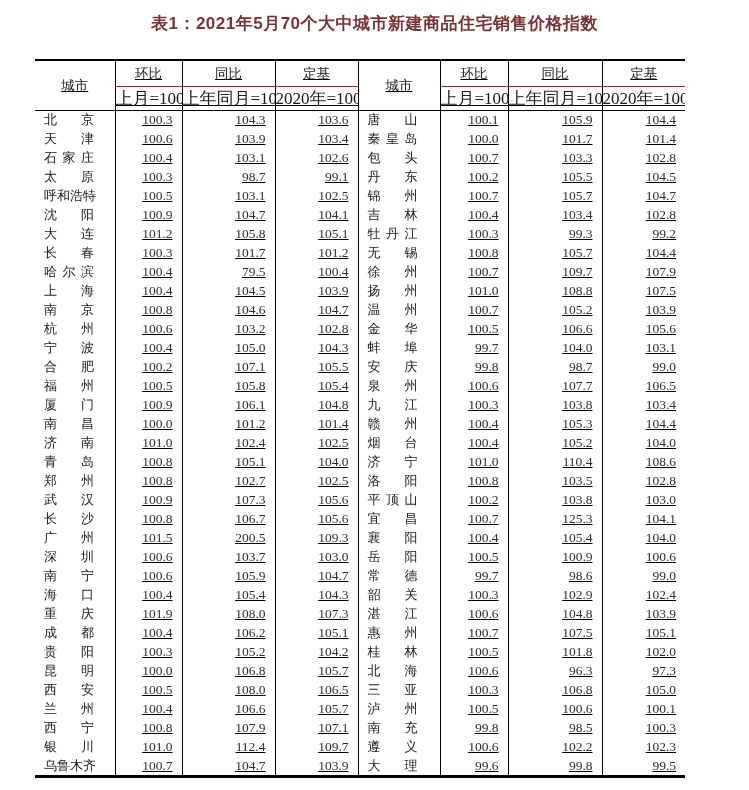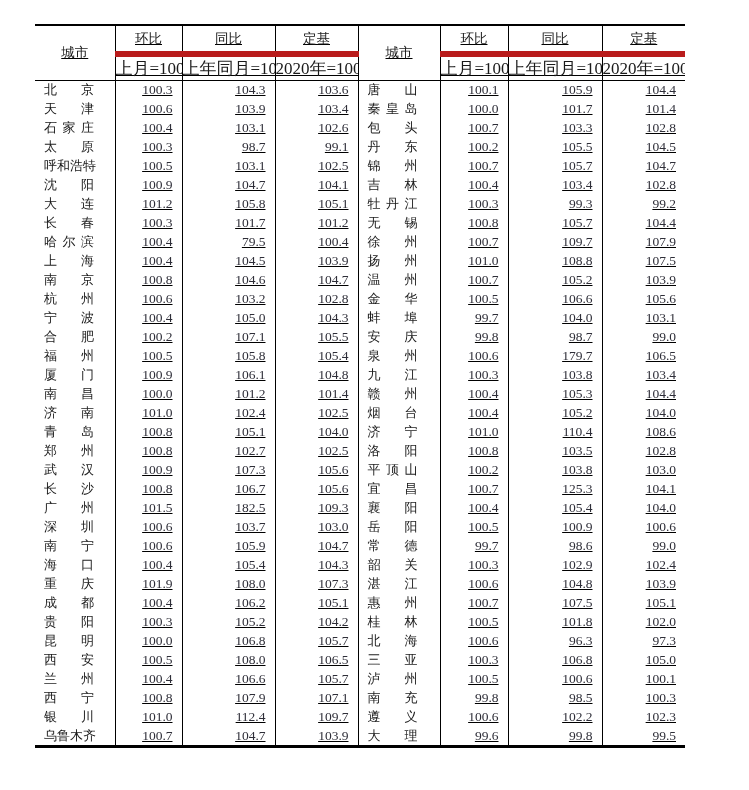--- a/index.html
+++ b/index.html
@@ -37,21 +37,21 @@
     font-weight: normal;
     color: #1a1a1a;
     overflow: hidden;
     white-space: nowrap;
   }
   table.price-table th:last-child,
   table.price-table td:last-child {
     border-right: none;
   }
   thead tr.head-top th { height: 25px; font-size: 13.5px; text-align: center; }
-  thead tr.head-top th.col-head { border-bottom: 6px solid #b91c1c; }
+  thead tr.head-top th.col-head { border-bottom: 1px solid #b91c1c; }
   thead tr.head-sub th {
     height: 23px;
     font-size: 17px;
     text-align: center;
     border-bottom: 1px solid #000;
     font-family: "Liberation Serif", "DejaVu Serif", serif;
   }
   thead th.city-head {
     border-bottom: 1px solid #000;
     font-size: 13.5px;
@@ -77,20 +77,21 @@
     text-align: right;
     padding-right: 9px;
     color: #2e2e38;
     vertical-align: middle;
   }
 </style>
 </head>
 <body>
 
 <div class="page">
+  <div class="page-title" style="color: rgb(123, 50, 50);">表1：2021年5月70个大中城市新建商品住宅销售价格指数</div>
 
   <table class="price-table">
     <colgroup>
       <col style="width:80px">
         <col style="width:67px">
         <col style="width:93px">
         <col style="width:83px">
       <col style="width:82px">
         <col style="width:68px">
         <col style="width:94px">
@@ -257,21 +258,21 @@
           <td class="num">98.7</td>
           <td class="num">99.0</td>
         </tr>
         <tr>
           <td class="city"><span class="city-name">福州</span></td>
           <td class="num">100.5</td>
           <td class="num">105.8</td>
           <td class="num">105.4</td>
           <td class="city"><span class="city-name">泉州</span></td>
           <td class="num">100.6</td>
-          <td class="num">179.7</td>
+          <td class="num">107.7</td>
           <td class="num">106.5</td>
         </tr>
         <tr>
           <td class="city"><span class="city-name">厦门</span></td>
           <td class="num">100.9</td>
           <td class="num">106.1</td>
           <td class="num">104.8</td>
           <td class="city"><span class="city-name">九江</span></td>
           <td class="num">100.3</td>
           <td class="num">103.8</td>
@@ -333,21 +334,21 @@
           <td class="num">106.7</td>
           <td class="num">105.6</td>
           <td class="city"><span class="city-name">宜昌</span></td>
           <td class="num">100.7</td>
           <td class="num">125.3</td>
           <td class="num">104.1</td>
         </tr>
         <tr>
           <td class="city"><span class="city-name">广州</span></td>
           <td class="num">101.5</td>
-          <td class="num">182.5</td>
+          <td class="num">200.5</td>
           <td class="num">109.3</td>
           <td class="city"><span class="city-name">襄阳</span></td>
           <td class="num">100.4</td>
           <td class="num">105.4</td>
           <td class="num">104.0</td>
         </tr>
         <tr>
           <td class="city"><span class="city-name">深圳</span></td>
           <td class="num">100.6</td>
           <td class="num">103.7</td>

